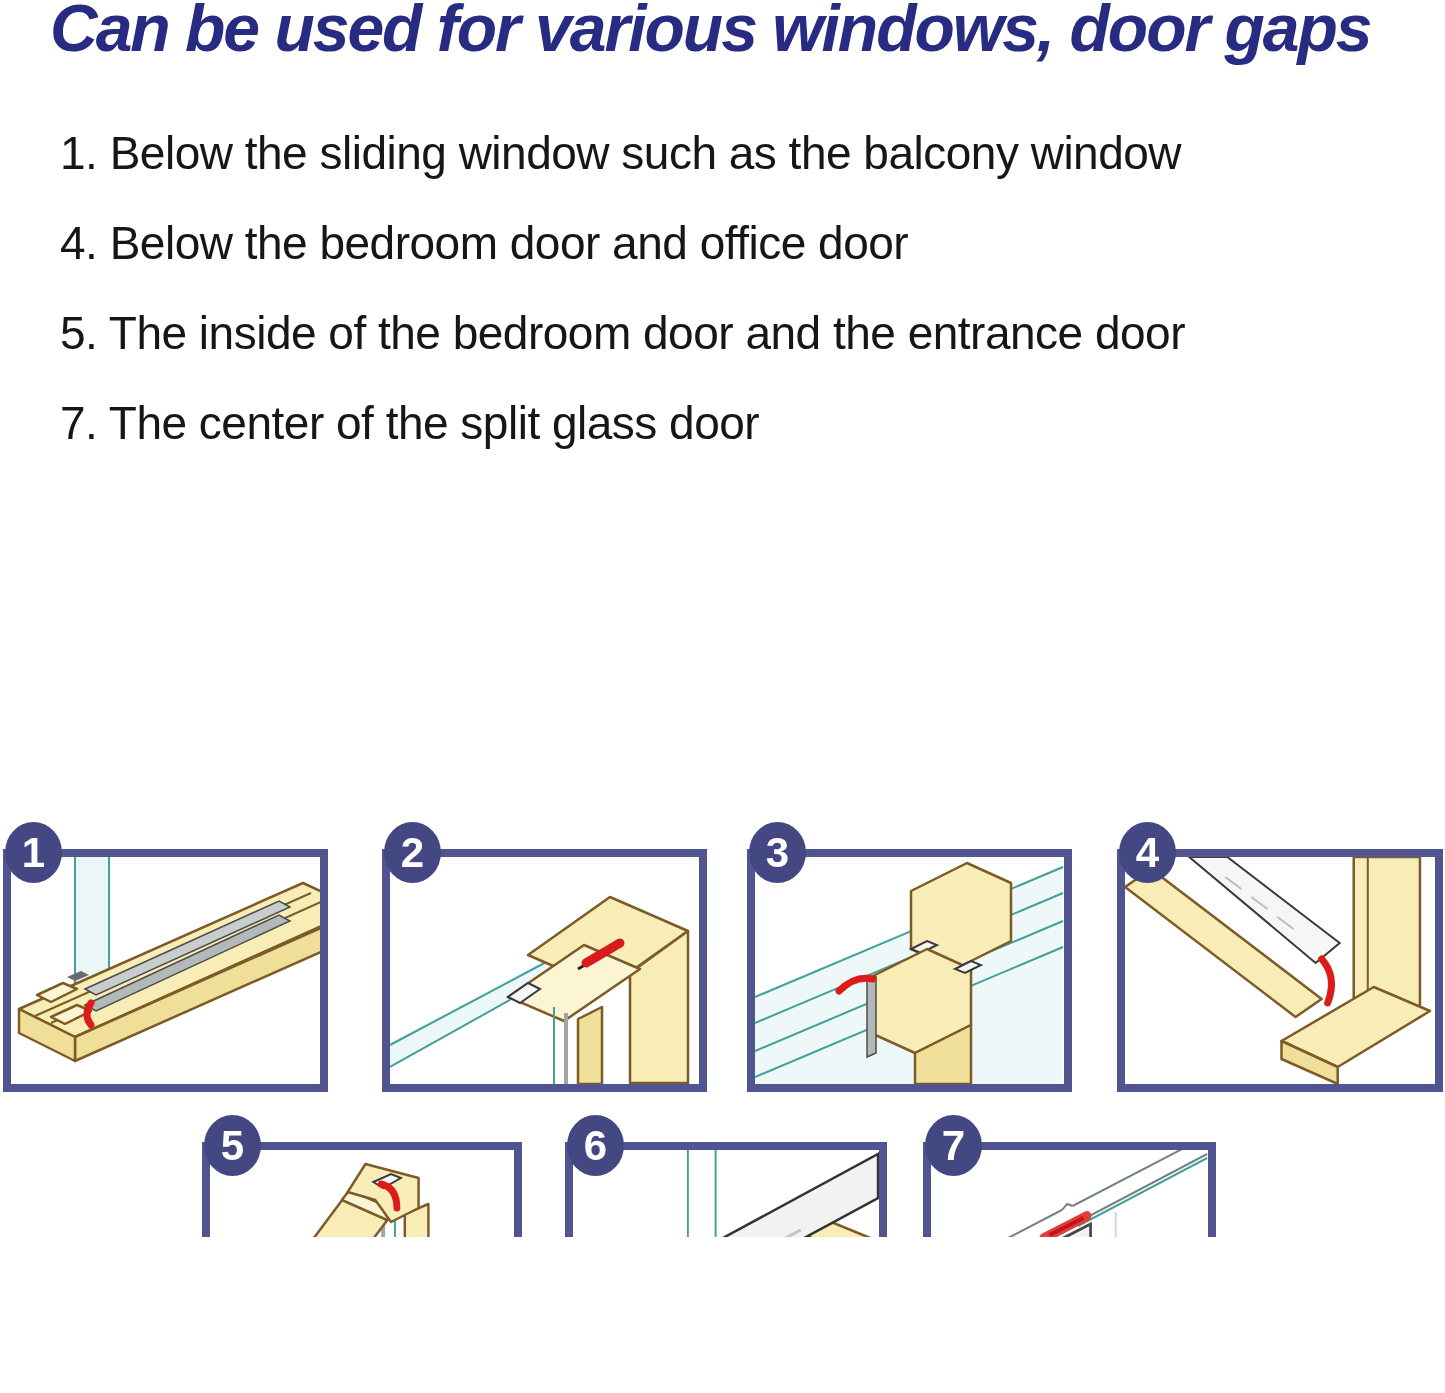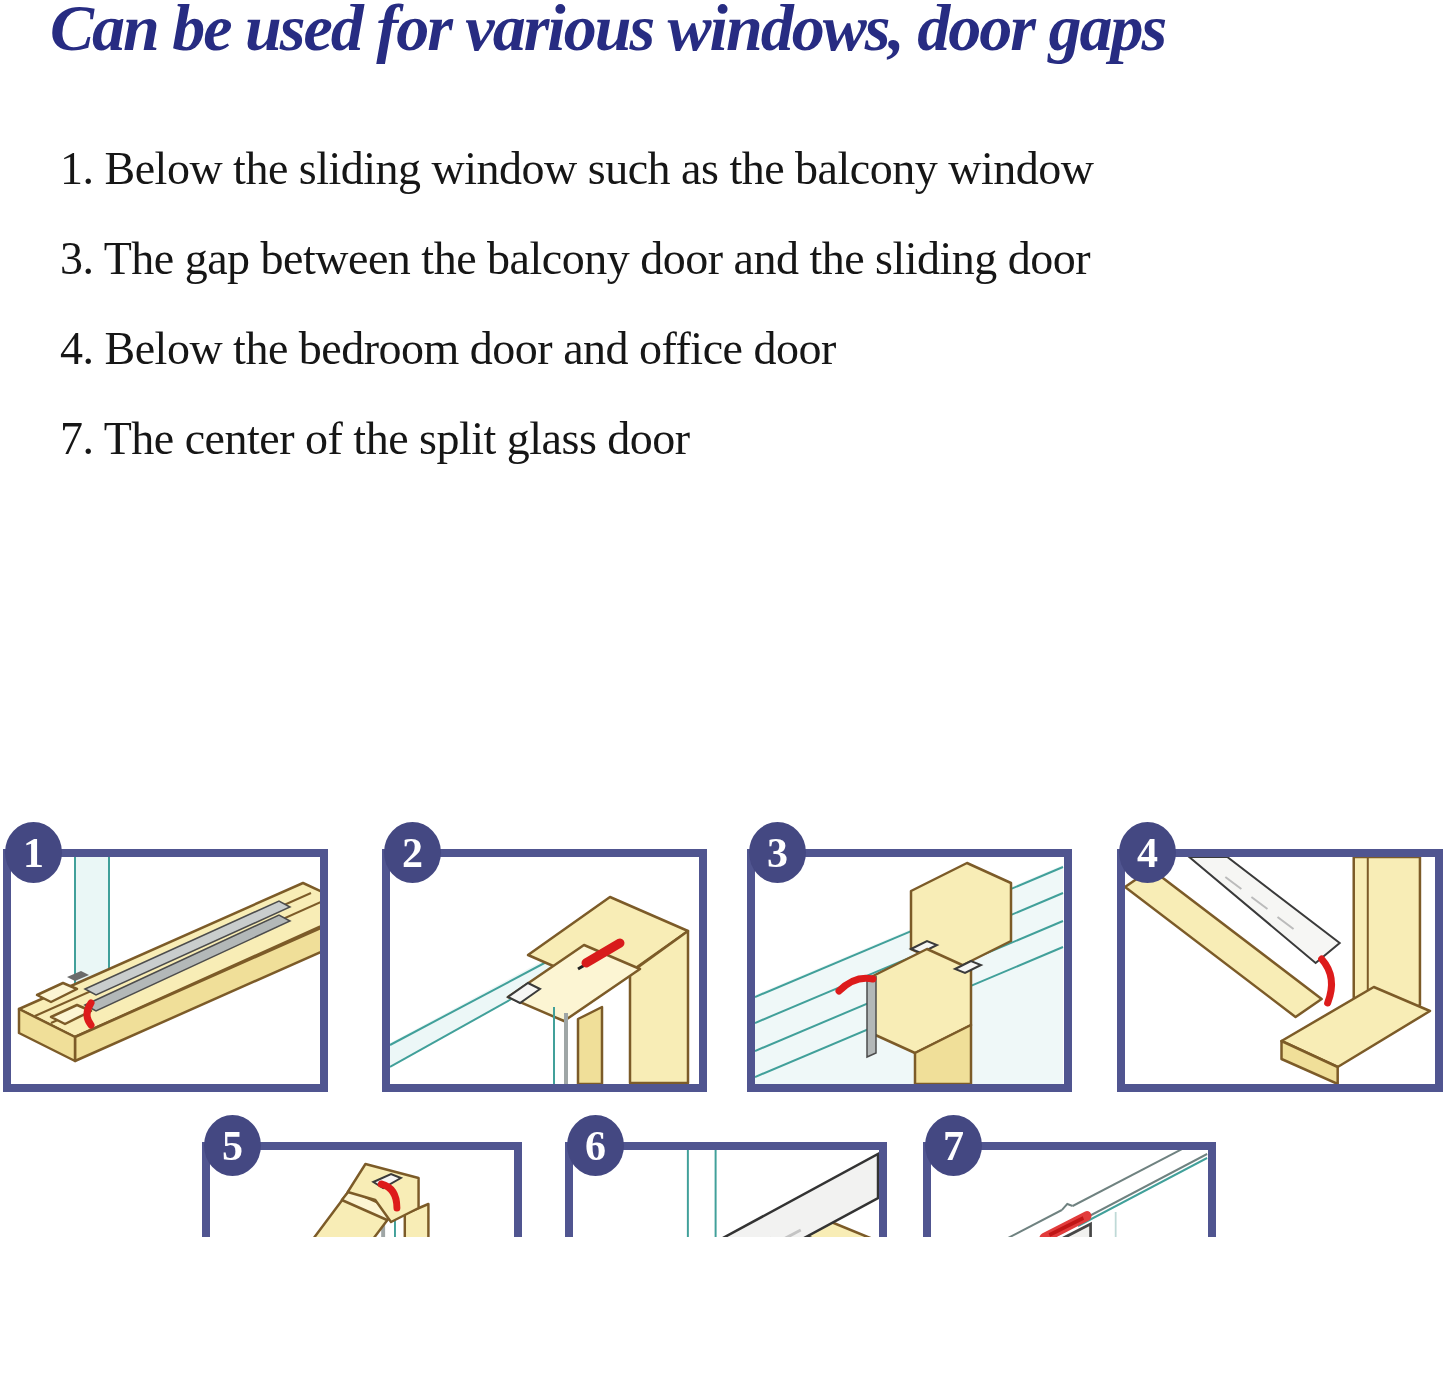--- a/index.html
+++ b/index.html
@@ -1,23 +1,23 @@
 <!DOCTYPE html>
 <html><head>
 <meta charset="utf-8">
 <style>
   html,body{margin:0;padding:0;background:#fff;}
   .page{position:relative;width:1445px;height:1237px;background:#ffffff;overflow:hidden;
-        font-family:Liberation Serif, serif;}
+        font-family:Liberation Sans, sans-serif;}
 
   .title{position:absolute;left:50px;top:-10px;margin:0;white-space:nowrap;
          font-size:66px;font-weight:bold;font-style:italic;letter-spacing:-2px;
          color:#272c82;}
 
-  .use-list{position:absolute;left:60px;top:124px;margin:0;padding:0;list-style:none;}
+  .use-list{position:absolute;left:60px;top:108px;margin:0;padding:0;list-style:none;}
   .use-list li{height:90px;line-height:90px;font-size:46px;letter-spacing:-0.5px;
                color:#161616;white-space:nowrap;}
 
   .panel{position:absolute;border:8px solid #505590;background:#ffffff;box-sizing:border-box;}
   .panel svg{display:block;width:100%;height:100%;}
 
   .badge{position:absolute;left:-6px;top:-35px;width:57px;height:61px;border-radius:50%;
          background:#444882;color:#ffffff;display:flex;align-items:center;justify-content:center;
          font-size:42px;font-weight:bold;}
 
@@ -42,22 +42,22 @@
 </style>
 </head>
 <body>
 
 <div class="page">
 
   <h1 class="title">Can be used for various windows, door gaps</h1>
 
   <ul class="use-list">
     <li>1. Below the sliding window such as the balcony window</li>
-    <li>3. The gap between the balcony door and the sliding door</li>
     <li>4. Below the bedroom door and office door</li>
+    <li>5. The inside of the bedroom door and the entrance door</li>
     <li>7. The center of the split glass door</li>
   </ul>
 
   <div class="panel p1">
     <div class="badge">
       <span>1</span>
     </div>
     <svg viewBox="0 0 309 227" preserveAspectRatio="none">
       <polygon class="gt" opacity=".65" points="64,0 98,0 98,118 64,132"></polygon>
       <line class="gl" x1="64" y1="0" x2="64" y2="132"></line>

